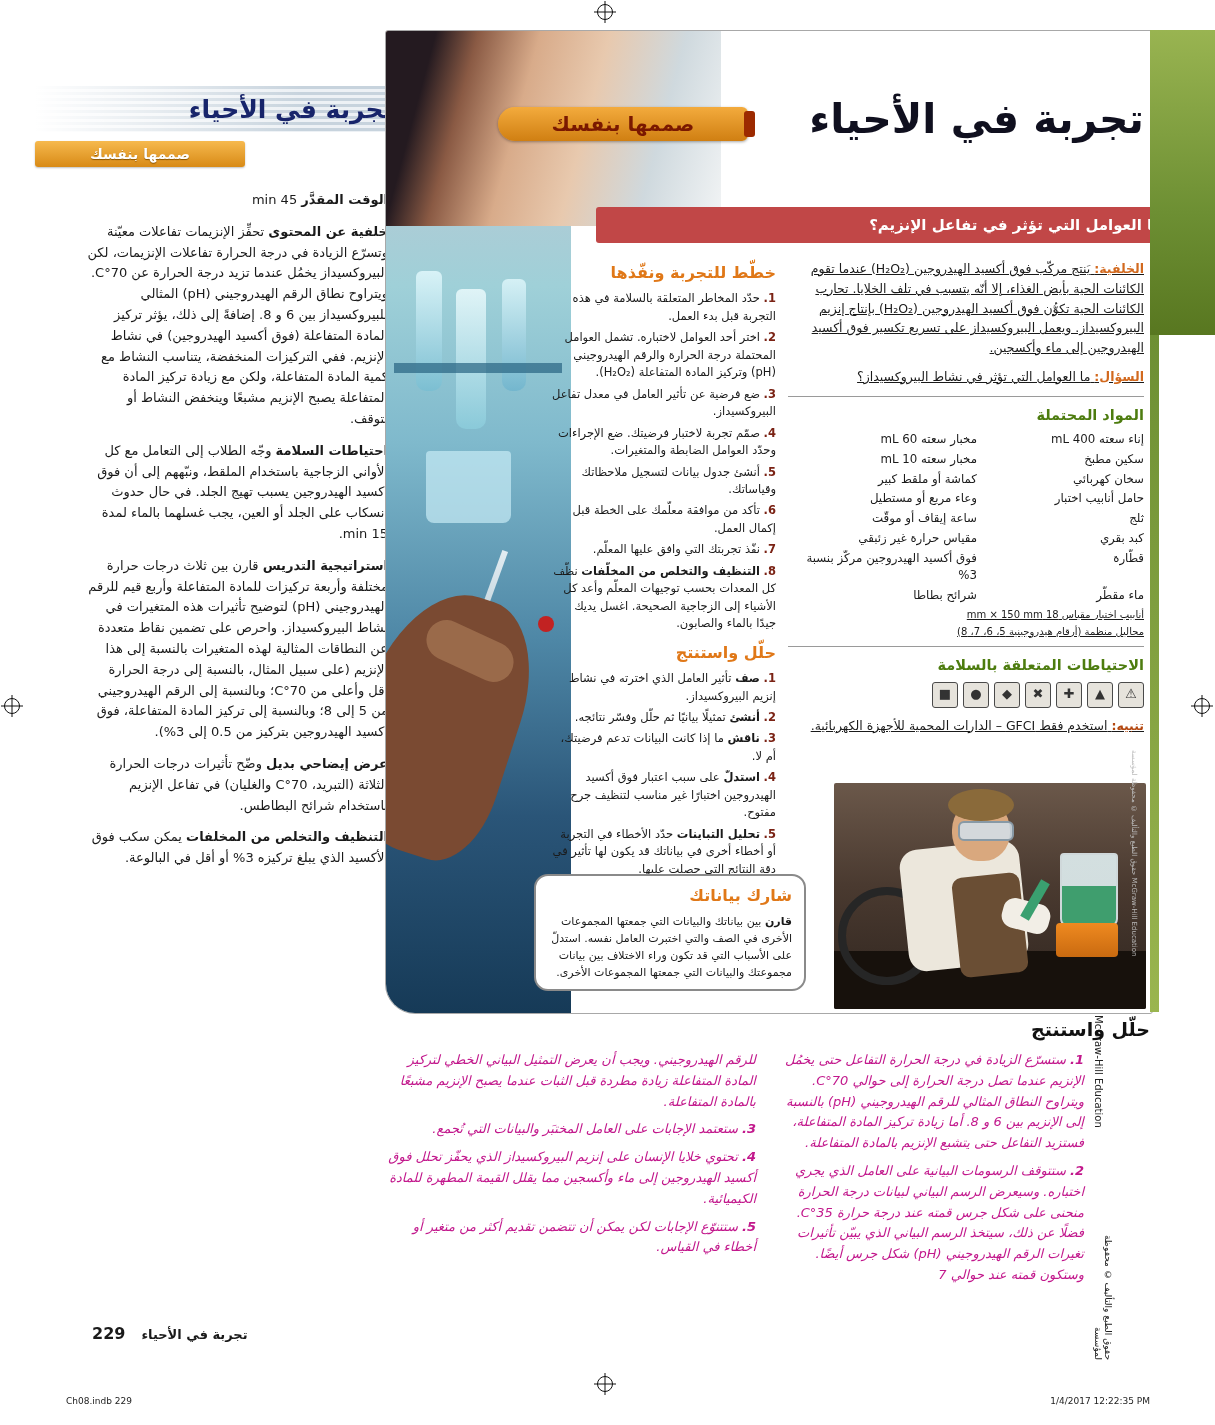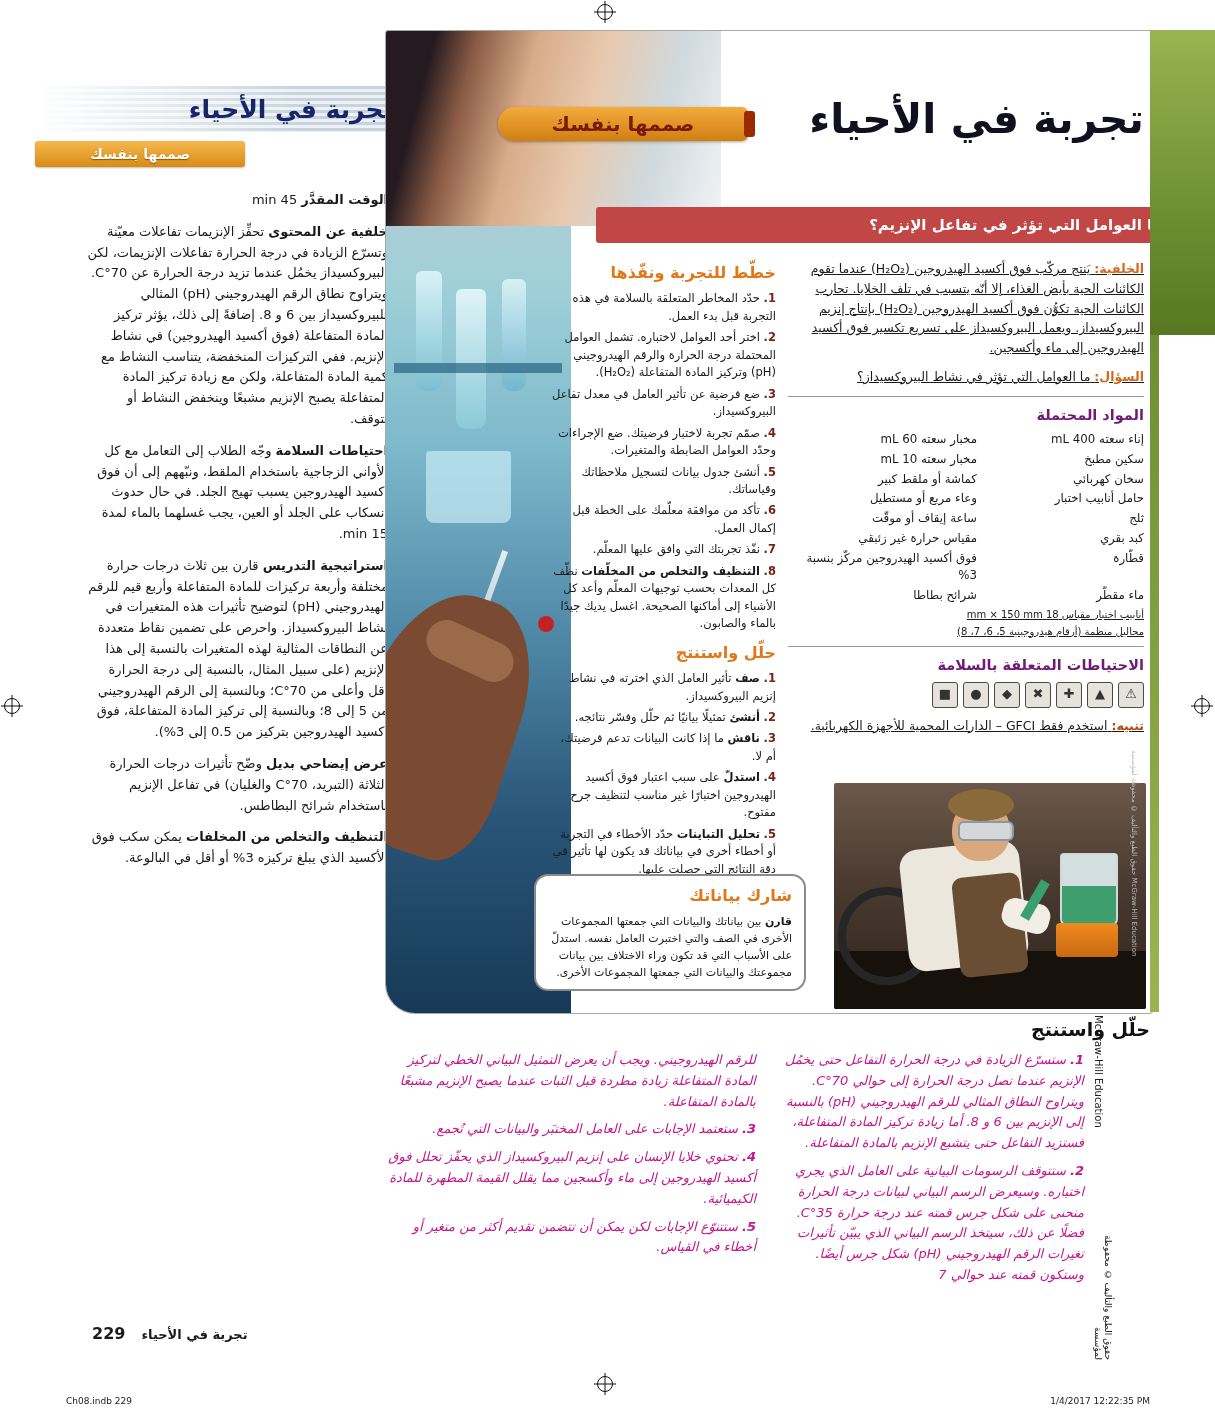--- a/index.html
+++ b/index.html
@@ -33,21 +33,21 @@
       box-shadow:0 1px 3px rgba(0,0,0,.35);}
   .ribbon::after{content:"";position:absolute;right:-7px;top:4px;width:11px;height:26px;background:#9c2a00;border-radius:3px;}
   .ribbon span{color:#7a1800;font-weight:bold;font-size:20px;}
   .title{font-size:41px;font-weight:bold;color:#10101f;line-height:1.1;}
   .qbox{background:#c14747;border-radius:3px;color:#fff;font-weight:bold;font-size:15px;display:flex;align-items:center;padding:0 16px;}
 
   .rcol{font-size:12.5px;line-height:1.58;}
   .rcol p{margin:0 0 9px;text-decoration:underline;}
   .lead-orange{color:#d2691e;font-weight:bold;}
   .divider{border-top:1px solid #9a9a9a;margin:7px 0;}
-  .sec-title{color:#701a75;font-weight:bold;font-size:14.5px;margin:3px 0 5px;}
+  .sec-title{color:#4d7c0f;font-weight:bold;font-size:14.5px;margin:3px 0 5px;}
   .mrow{display:flex;font-size:11.8px;line-height:1.5;margin-bottom:2px;}
   .mrow .mr{width:46%;padding-left:6px;}
   .mrow .ml{width:54%;}
   .mfull{font-size:10px;line-height:1.5;margin-bottom:2px;text-decoration:underline;}
   .sicons{display:flex;gap:5px;margin:4px 0 8px;}
   .sicon{width:24px;height:24px;border:1.5px solid #4a4a4a;background:#e6e3dc;border-radius:3px;
       display:flex;align-items:center;justify-content:center;font-size:13px;color:#333;}
   .caution{font-size:12.5px;}
   .caution .cl{color:#b3470f;font-weight:bold;}
 
@@ -225,21 +225,21 @@
 
     <div class="abs rtl lcol" style="left:166px;top:230px;width:224px;">
       <div class="col-title">خطّط للتجربة ونفّذها</div>
       <p class="step"><span class="n">1.</span> <span>حدّد المخاطر المتعلقة بالسلامة في هذه التجربة قبل بدء العمل.</span></p>
       <p class="step"><span class="n">2.</span> <span>اختر أحد العوامل لاختباره. تشمل العوامل المحتملة درجة الحرارة والرقم الهيدروجيني (pH) وتركيز المادة المتفاعلة (H₂O₂).</span></p>
       <p class="step"><span class="n">3.</span> <span>ضع فرضية عن تأثير العامل في معدل تفاعل البيروكسيداز.</span></p>
       <p class="step"><span class="n">4.</span> <span>صمّم تجربة لاختبار فرضيتك. ضع الإجراءات وحدّد العوامل الضابطة والمتغيرات.</span></p>
       <p class="step"><span class="n">5.</span> <span>أنشئ جدول بيانات لتسجيل ملاحظاتك وقياساتك.</span></p>
       <p class="step"><span class="n">6.</span> <span>تأكد من موافقة معلّمك على الخطة قبل إكمال العمل.</span></p>
       <p class="step"><span class="n">7.</span> <span>نفّذ تجربتك التي وافق عليها المعلّم.</span></p>
-      <p class="step"><span class="n">8.</span> <span class="lead-b">التنظيف والتخلص من المخلّفات</span> <span>نظّف كل المعدات بحسب توجيهات المعلّم وأعد كل الأشياء إلى أماكنها الصحيحة. اغسل يديك جيدًا بالماء والصابون.</span></p>
+      <p class="step"><span class="n">8.</span> <span class="lead-b">التنظيف والتخلص من المخلّفات</span> <span>نظّف كل المعدات بحسب توجيهات المعلّم وأعد كل الأشياء إلى الزجاجية الصحيحة. اغسل يديك جيدًا بالماء والصابون.</span></p>
 
       <div class="col-title" style="margin-top:8px;">حلّل واستنتج</div>
       <p class="step"><span class="n">1.</span> <span class="lead-b">صف</span> <span>تأثير العامل الذي اخترته في نشاط إنزيم البيروكسيداز.</span></p>
       <p class="step"><span class="n">2.</span> <span class="lead-b">أنشئ</span> <span>تمثيلًا بيانيًا ثم حلّل وفسّر نتائجه.</span></p>
       <p class="step"><span class="n">3.</span> <span class="lead-b">ناقش</span> <span>ما إذا كانت البيانات تدعم فرضيتك، أم لا.</span></p>
       <p class="step"><span class="n">4.</span> <span class="lead-b">استدلّ</span> <span>على سبب اعتبار فوق أكسيد الهيدروجين اختبارًا غير مناسب لتنظيف جرح مفتوح.</span></p>
       <p class="step"><span class="n">5.</span> <span class="lead-b">تحليل التباينات</span> <span>حدّد الأخطاء في التجربة أو أخطاء أخرى في بياناتك قد يكون لها تأثير في دقة النتائج التي حصلت عليها.</span></p>
     </div>
 
     <div class="abs rtl share" style="left:148px;top:843px;width:244px;">

